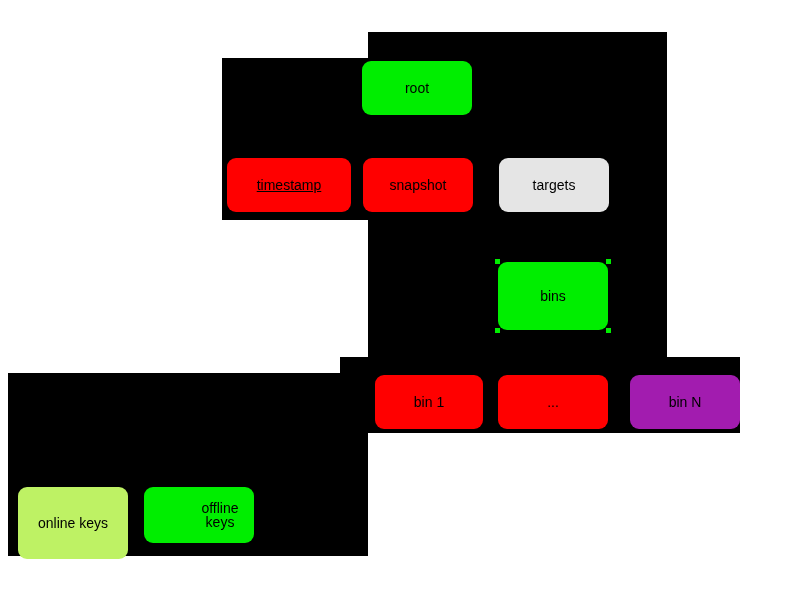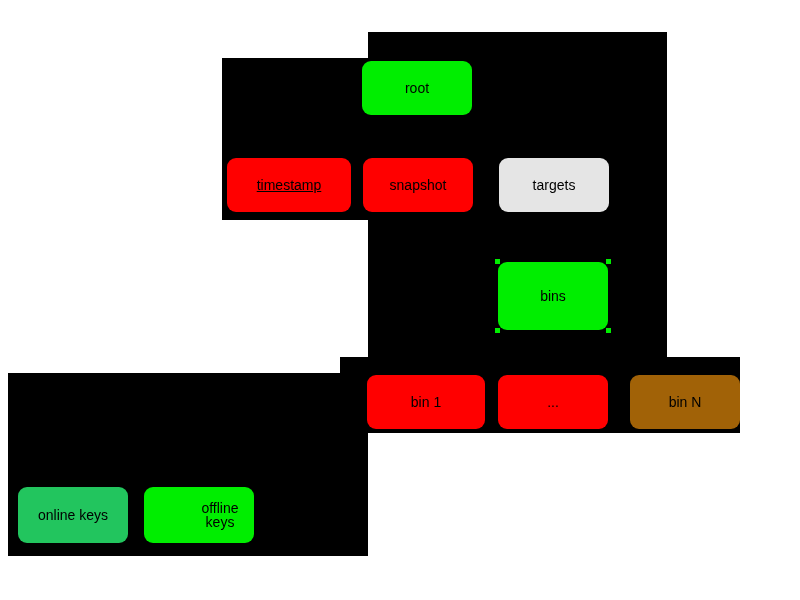--- a/index.html
+++ b/index.html
@@ -71,29 +71,29 @@
       <div class="node green" style="left: 499px; top: 158px; width: 110px; height: 54px; background: #e5e5e5; color: rgb(0, 0, 0);">
         <span>targets</span>
       </div>
       <div class="node green" style="left: 498px; top: 262px; width: 110px; height: 68px; background: rgb(0, 238, 0); color: rgb(0, 0, 0);">
         <span>bins</span>
         <span class="handle tl" style="background: rgb(0, 238, 0);"></span>
         <span class="handle tr" style="background: rgb(0, 238, 0);"></span>
         <span class="handle bl" style="background: rgb(0, 238, 0);"></span>
         <span class="handle br" style="background: rgb(0, 238, 0);"></span>
       </div>
-      <div class="node red" style="left: 367px; top: 375px; width: 118px; height: 54px; background: rgb(255, 0, 0); color: rgb(0, 0, 0);">
+      <div class="node red" style="left: 375px; top: 375px; width: 108px; height: 54px; background: rgb(255, 0, 0); color: rgb(0, 0, 0);">
         <span>bin 1</span>
       </div>
       <div class="node red" style="left: 498px; top: 375px; width: 110px; height: 54px; background: rgb(255, 0, 0); color: rgb(0, 0, 0);">
         <span>...</span>
       </div>
-      <div class="node red" style="left: 630px; top: 375px; width: 110px; height: 54px; background: #a16207; color: rgb(0, 0, 0);">
+      <div class="node red" style="left: 630px; top: 375px; width: 110px; height: 54px; background: #a21caf; color: rgb(0, 0, 0);">
         <span>bin N</span>
       </div>
-      <div class="node red" style="left: 18px; top: 487px; width: 110px; height: 56px; background: #22c55e; color: rgb(0, 0, 0);">
+      <div class="node red" style="left: 18px; top: 487px; width: 110px; height: 72px; background: #bef264; color: rgb(0, 0, 0);">
         <span>online keys</span>
       </div>
       <div class="node green" style="left: 144px; top: 487px; width: 110px; height: 56px; background: rgb(0, 238, 0); color: rgb(0, 0, 0); padding-left: 42px;">
         <span>offline keys</span>
       </div>
     </div>
 </div>
 
 </body></html>

